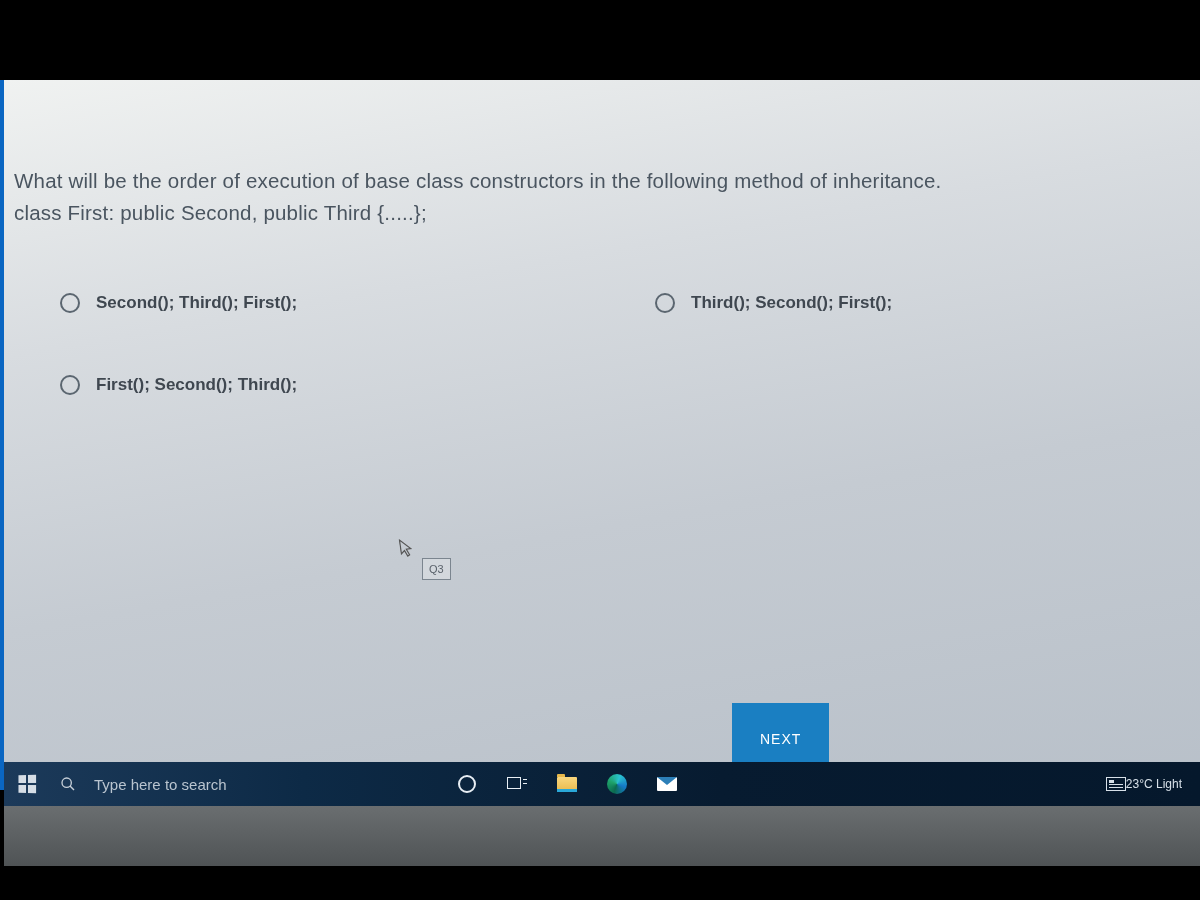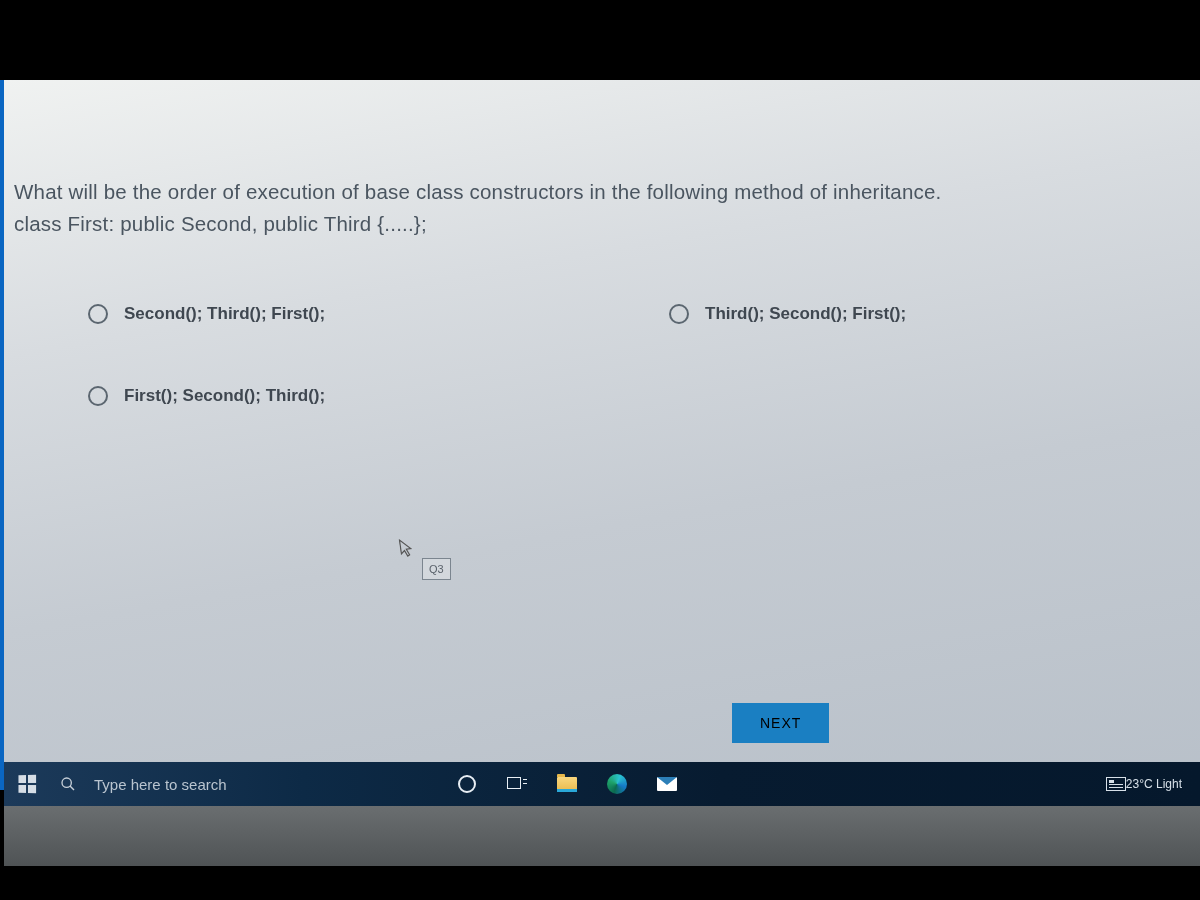--- a/index.html
+++ b/index.html
@@ -9,38 +9,36 @@
   .screen-top-black { height: 80px; background: #000; }
 
   .app-window {
     flex: 1;
     background: linear-gradient(170deg, #f0f2f1 0%, #d8dce0 30%, #c5cbd2 60%, #b8c0c9 100%);
     position: relative;
     border-left: 4px solid #0a66c2;
   }
 
   .question-block {
-    padding: 52px 8px 0 10px;
-    margin-top: 44px;
+    padding: 85px 8px 0 10px;
   }
   .question-text {
     font-size: 20.5px;
     color: #4a5560;
     line-height: 1.55;
     font-weight: 400;
     letter-spacing: 0.2px;
   }
 
   .options-grid {
     display: grid;
     grid-template-columns: 1fr 1fr;
     column-gap: 80px;
     row-gap: 62px;
     padding: 64px 30px 0 56px;
-    margin-left: 28px;
   }
   .option {
     display: flex;
     align-items: center;
     gap: 16px;
     cursor: pointer;
   }
   .radio-circle {
     width: 20px;
     height: 20px;
@@ -72,25 +70,25 @@
     font-size: 18px;
     color: #444;
     transform: rotate(-8deg);
   }
 
   .next-button {
     position: absolute;
     top: 623px;
     left: 728px;
     background: #1a7fc2;
-    color: #000000;
+    color: #ffffff;
     font-size: 14px;
     letter-spacing: 1px;
     font-weight: 500;
-    padding: 12px 28px;
+    padding: 28px 28px;
     border: none;
     cursor: pointer;
   }
 
   
   .taskbar {
     position: absolute;
     left: 0; right: 0;
     top: 682px;
     height: 44px;

